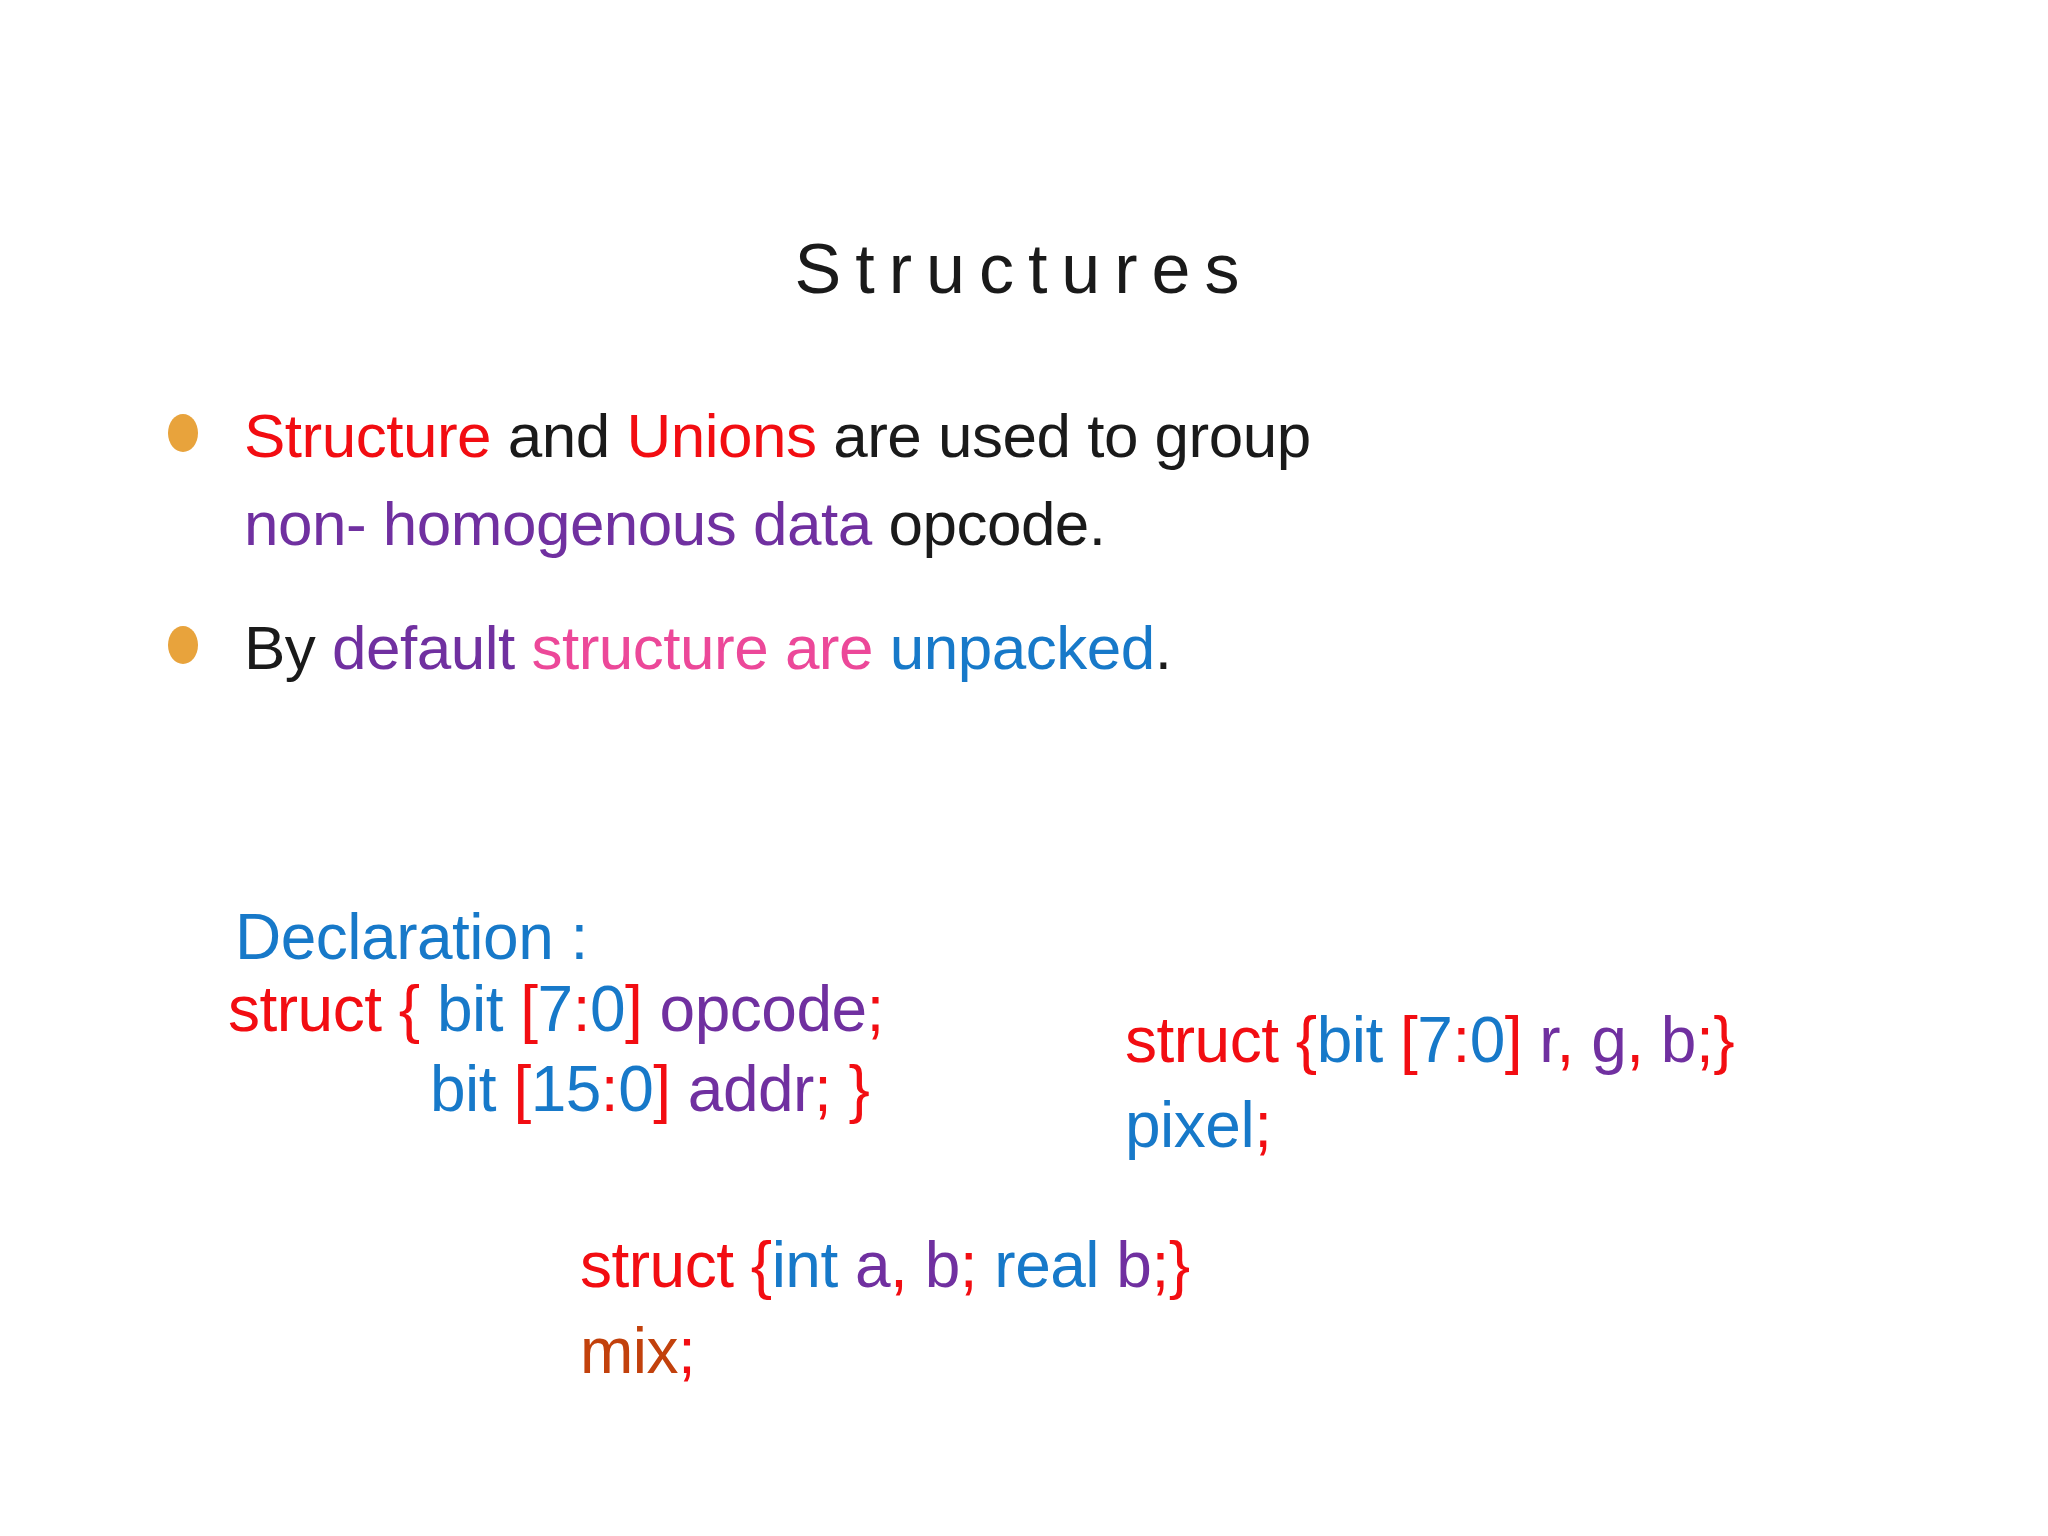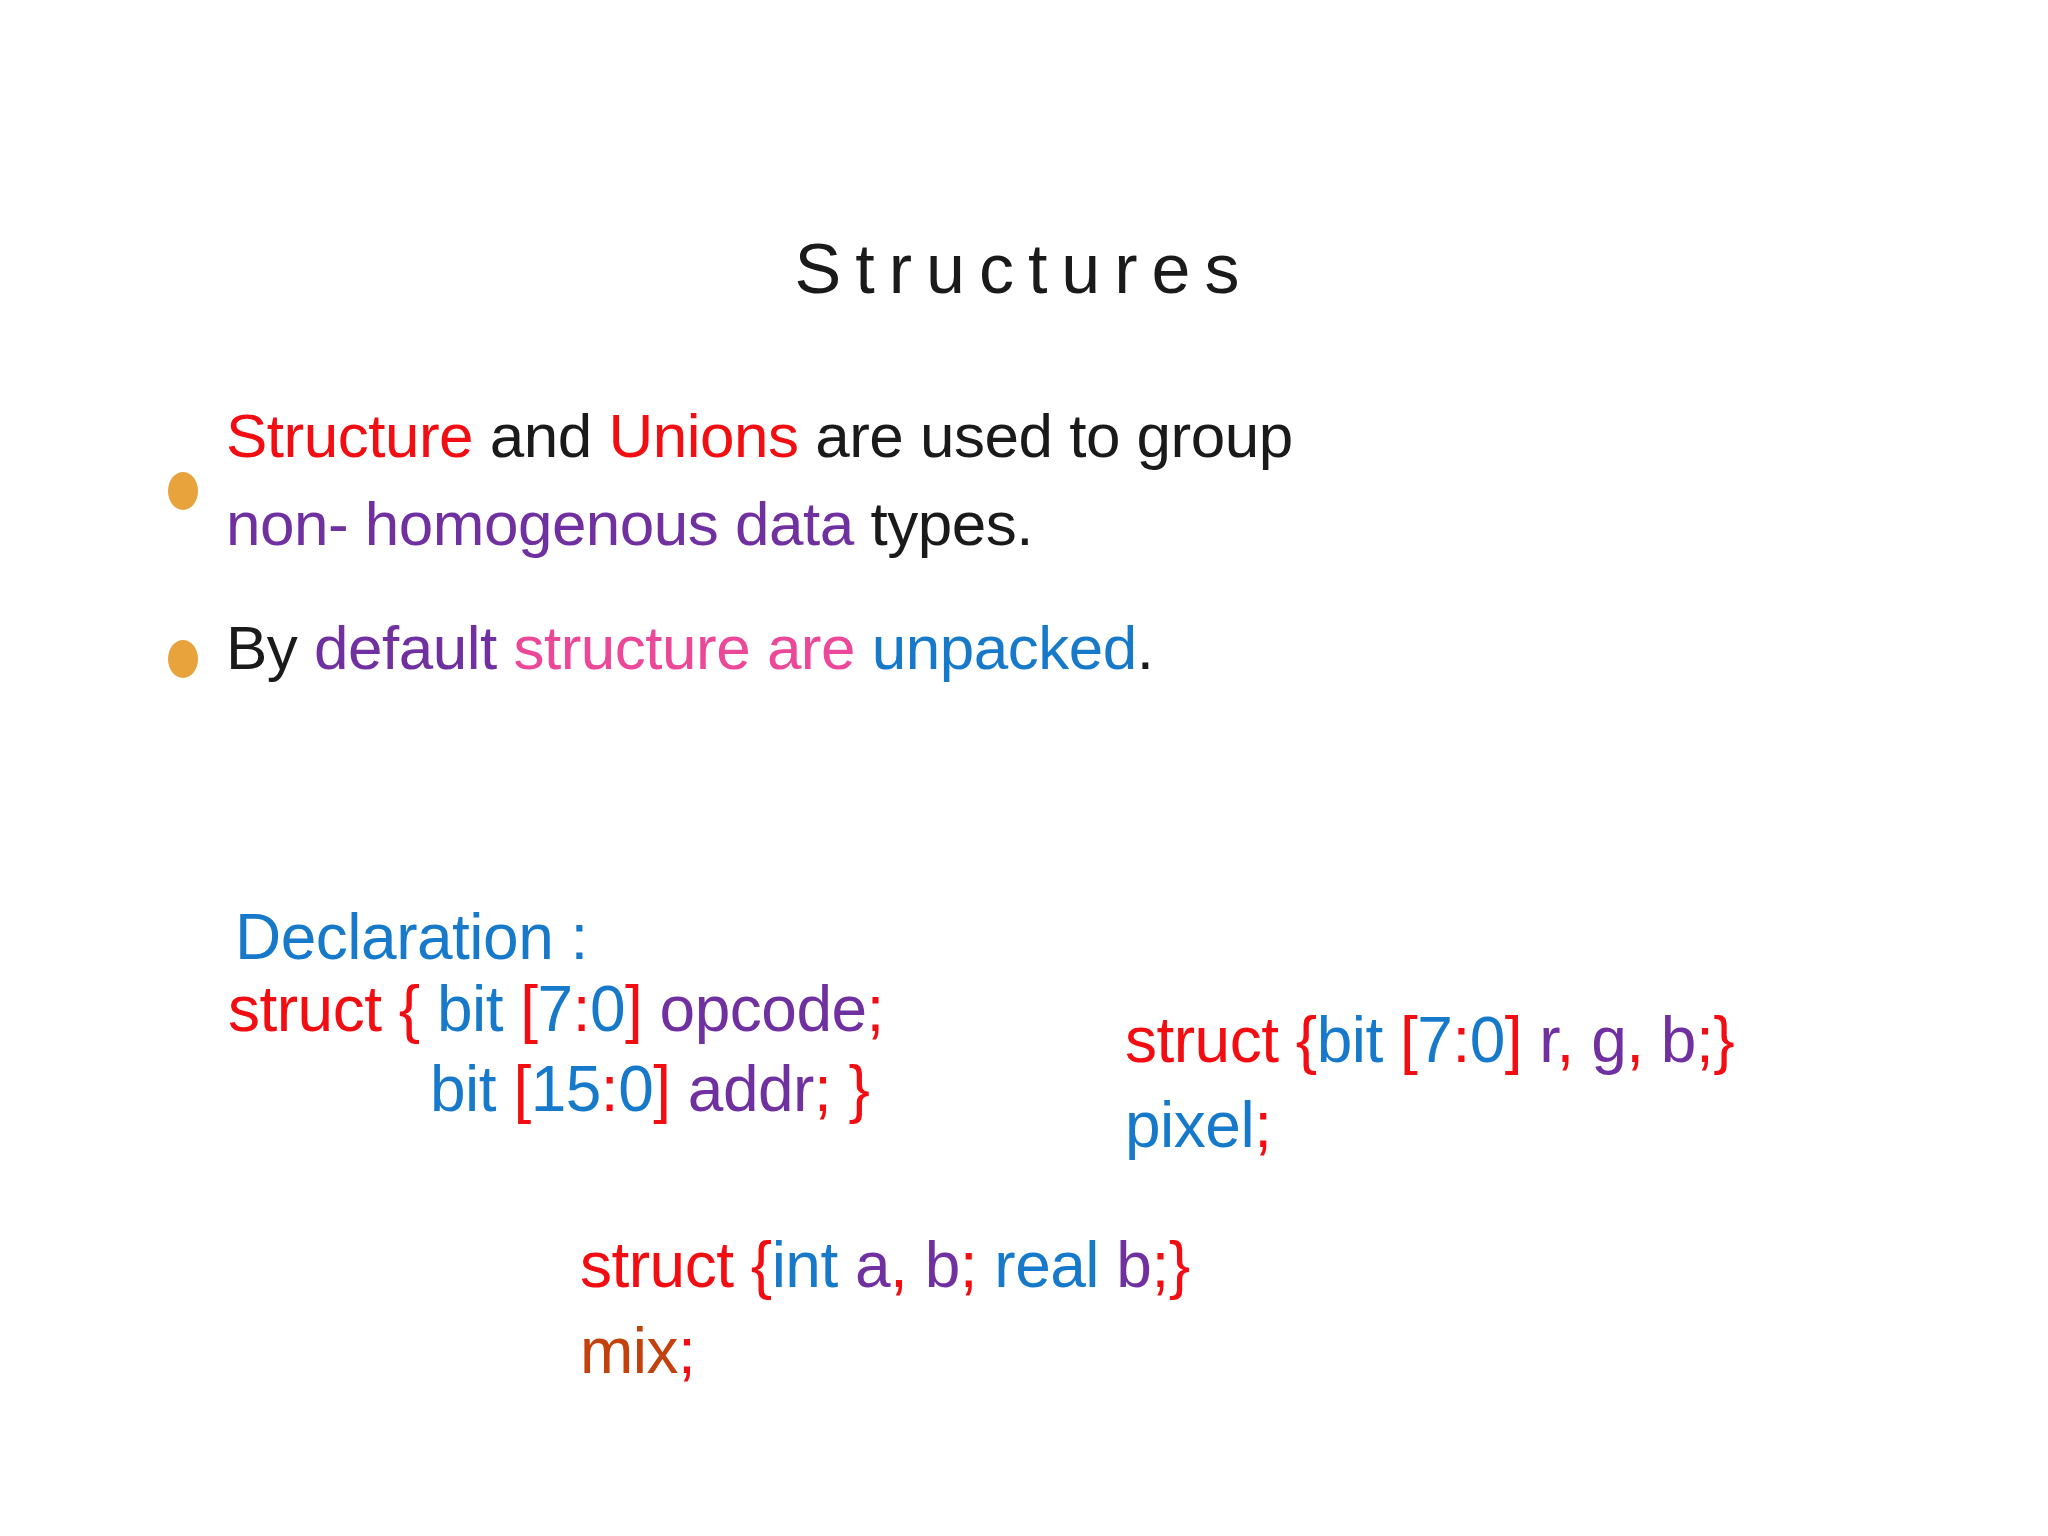--- a/index.html
+++ b/index.html
@@ -36,25 +36,26 @@
     position: absolute;
     top: 392px;
     left: 168px;
     width: 1560px;
     list-style: none;
     margin: 0;
     padding: 0;
   }
   .bullet-item {
     display: flex;
-    align-items: center;
+    align-items: flex-start;
     margin-bottom: 36px;
     font-size: 62px;
     line-height: 1.42;
     letter-spacing: -0.5px;
+    gap: 18px;
   }
   .bullet-dot {
     flex: 0 0 auto;
     width: 30px;
     height: 38px;
     border-radius: 50%;
     margin: 22px 28px 0 0;
   }
   .bullet-text { white-space: pre-wrap; }
   .decl-label {
@@ -85,21 +86,21 @@
 </head>
 <body>
 
 <div class="slide">
 
   <h1 class="title">Structures</h1>
 
   <ul class="bullets">
     <li class="bullet-item">
       <span class="bullet-dot" style="background: rgb(232, 163, 60);"></span>
-      <span class="bullet-text"><span style="color: rgb(242, 13, 18);">Structure</span><span style="color: rgb(26, 26, 26);"> and </span><span style="color: rgb(242, 13, 18);">Unions</span><span style="color: rgb(26, 26, 26);"> are used to group</span><br><span style="color: rgb(112, 48, 160);">non- homogenous data</span><span style="color: rgb(26, 26, 26);"> types.</span></span>
+      <span class="bullet-text"><span style="color: rgb(242, 13, 18);">Structure</span><span style="color: rgb(26, 26, 26);"> and </span><span style="color: rgb(242, 13, 18);">Unions</span><span style="color: rgb(26, 26, 26);"> are used to group</span><br><span style="color: rgb(112, 48, 160);">non- homogenous data</span><span style="color: rgb(26, 26, 26);"> opcode.</span></span>
     </li>
     <li class="bullet-item">
       <span class="bullet-dot" style="background: rgb(232, 163, 60);"></span>
       <span class="bullet-text"><span style="color: rgb(26, 26, 26);">By </span><span style="color: rgb(112, 48, 160);">default</span><span style="color: #ec4899;"> structure are </span><span style="color: rgb(23, 121, 201);">unpacked</span><span style="color: rgb(26, 26, 26);">.</span></span>
     </li>
   </ul>
 
   <div class="decl-label"><span style="color: rgb(23, 121, 201);">Declaration :</span></div>
 
   <div class="code code-ir">

